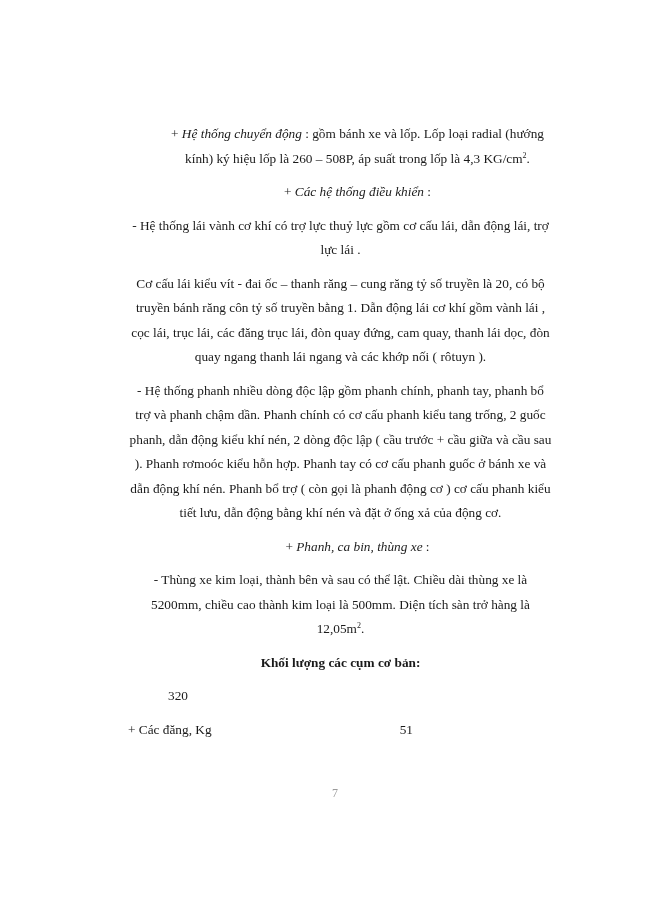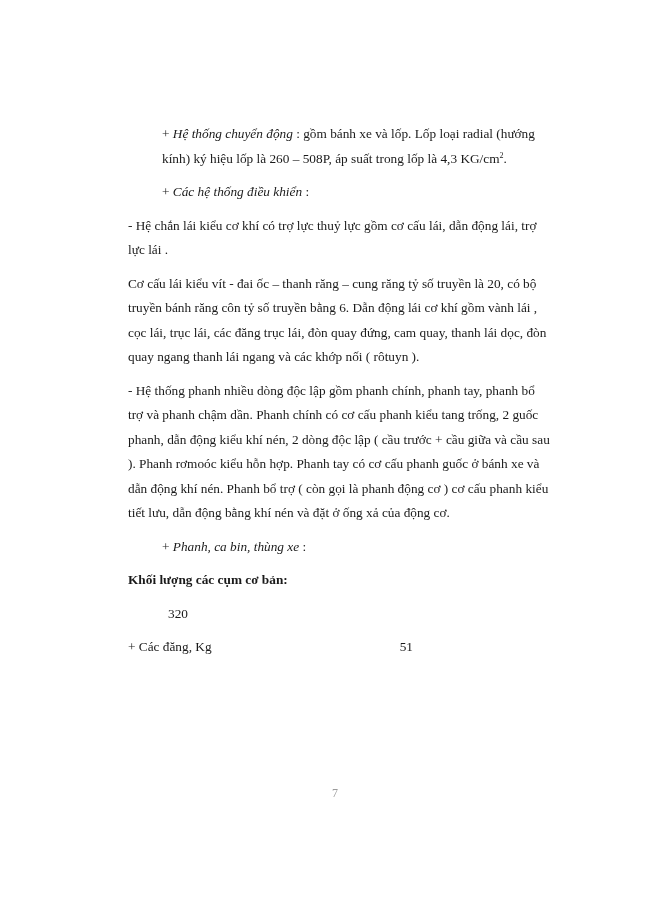--- a/index.html
+++ b/index.html
@@ -1,43 +1,46 @@
 <!DOCTYPE html>
 <html><head>
 <meta charset="utf-8">
 <style>
   html, body { margin: 0; padding: 0; background: #ffffff; }
   body { width: 670px; height: 922px; position: relative; overflow: hidden;
          font-family: "Liberation Serif", "DejaVu Serif", serif; color: #1a1a1a; }
   .page { position: absolute; left: 128px; top: 122px; width: 425px; font-size: 13.3px; line-height: 24.5px; }
-  .p { margin: 0 0 9px 0; text-align: left; }
+  .p { margin: 0 0 9px 0; text-align: center; }
   .indent { padding-left: 34px; }
   .it { font-style: italic; }
   .b { font-weight: bold; font-family: Liberation Serif, serif; }
   sup { font-size: 8px; line-height: 0; vertical-align: super; }
   .row { display: flex; margin: 0 0 9px 0; }
   .row .lbl { width: 225px; }
   .row .val { width: 60px; text-align: right; }
   .pagenum { position: absolute; left: 0; width: 670px; top: 786px; text-align: center; font-size: 12px; color: #9a9a9a; }
 </style>
 </head>
 <body>
 
 <div class="page">
   <p class="p indent">
     <span>+ </span><span class="it">Hệ thống chuyển động</span><span> : gồm bánh xe và lốp. Lốp loại radial (hướng kính) ký hiệu lốp là 260 – 508P, áp suất trong lốp là 4,3 KG/cm</span><sup>2</sup><span>.</span>
   </p>
   <p class="p indent">
     <span>+ </span><span class="it">Các hệ thống điều khiển</span><span> :</span>
   </p>
-  <p class="p">- Hệ chắn lái kiểu cơ khí có trợ lực thuỷ lực gồm cơ cấu lái, dẫn động lái, trợ lực lái .</p>
-  <p class="p">Cơ cấu lái kiểu vít - đai ốc – thanh răng – cung răng tỷ số truyền là 20, có bộ truyền bánh răng côn tỷ số truyền bằng 6. Dẫn động lái cơ khí gồm vành lái , cọc lái, trục lái, các đăng trục lái, đòn quay đứng, cam quay, thanh lái dọc, đòn quay ngang thanh lái ngang và các khớp nối ( rôtuyn ).</p>
+  <p class="p">- Hệ thống lái vành cơ khí có trợ lực thuỷ lực gồm cơ cấu lái, dẫn động lái, trợ lực lái .</p>
+  <p class="p">Cơ cấu lái kiểu vít - đai ốc – thanh răng – cung răng tỷ số truyền là 20, có bộ truyền bánh răng côn tỷ số truyền bằng 1. Dẫn động lái cơ khí gồm vành lái , cọc lái, trục lái, các đăng trục lái, đòn quay đứng, cam quay, thanh lái dọc, đòn quay ngang thanh lái ngang và các khớp nối ( rôtuyn ).</p>
   <p class="p">-  Hệ thống phanh nhiều dòng độc lập gồm phanh chính, phanh tay, phanh bổ trợ và phanh chậm dần. Phanh chính có cơ cấu phanh kiểu tang trống, 2 guốc phanh, dẫn động kiểu khí nén, 2 dòng độc lập ( cầu trước + cầu giữa và cầu sau ). Phanh rơmoóc kiểu hỗn hợp. Phanh tay có cơ cấu phanh guốc ở bánh xe và dẫn động khí nén. Phanh bổ trợ ( còn gọi là phanh động cơ ) cơ cấu phanh kiểu tiết lưu, dẫn động bằng khí nén và đặt ở ống xả của động cơ.</p>
   <p class="p indent">
     <span>+ </span><span class="it">Phanh, ca bin, thùng xe</span><span> :</span>
+  </p>
+  <p class="p">
+    <span>- Thùng xe kim loại, thành bên và sau có thể lật. Chiều dài thùng xe là 5200mm, chiều cao thành kim loại là 500mm. Diện tích sàn trở hàng là 12,05m</span><sup>2</sup><span>.</span>
   </p>
   <p class="p b">Khối lượng các cụm cơ bản:</p>
   <div class="row">
     <span class="val">320</span>
   </div>
   <div class="row">
     <span class="lbl">+ Các đăng, Kg</span>
     <span class="val">51</span>
   </div>
 </div>

